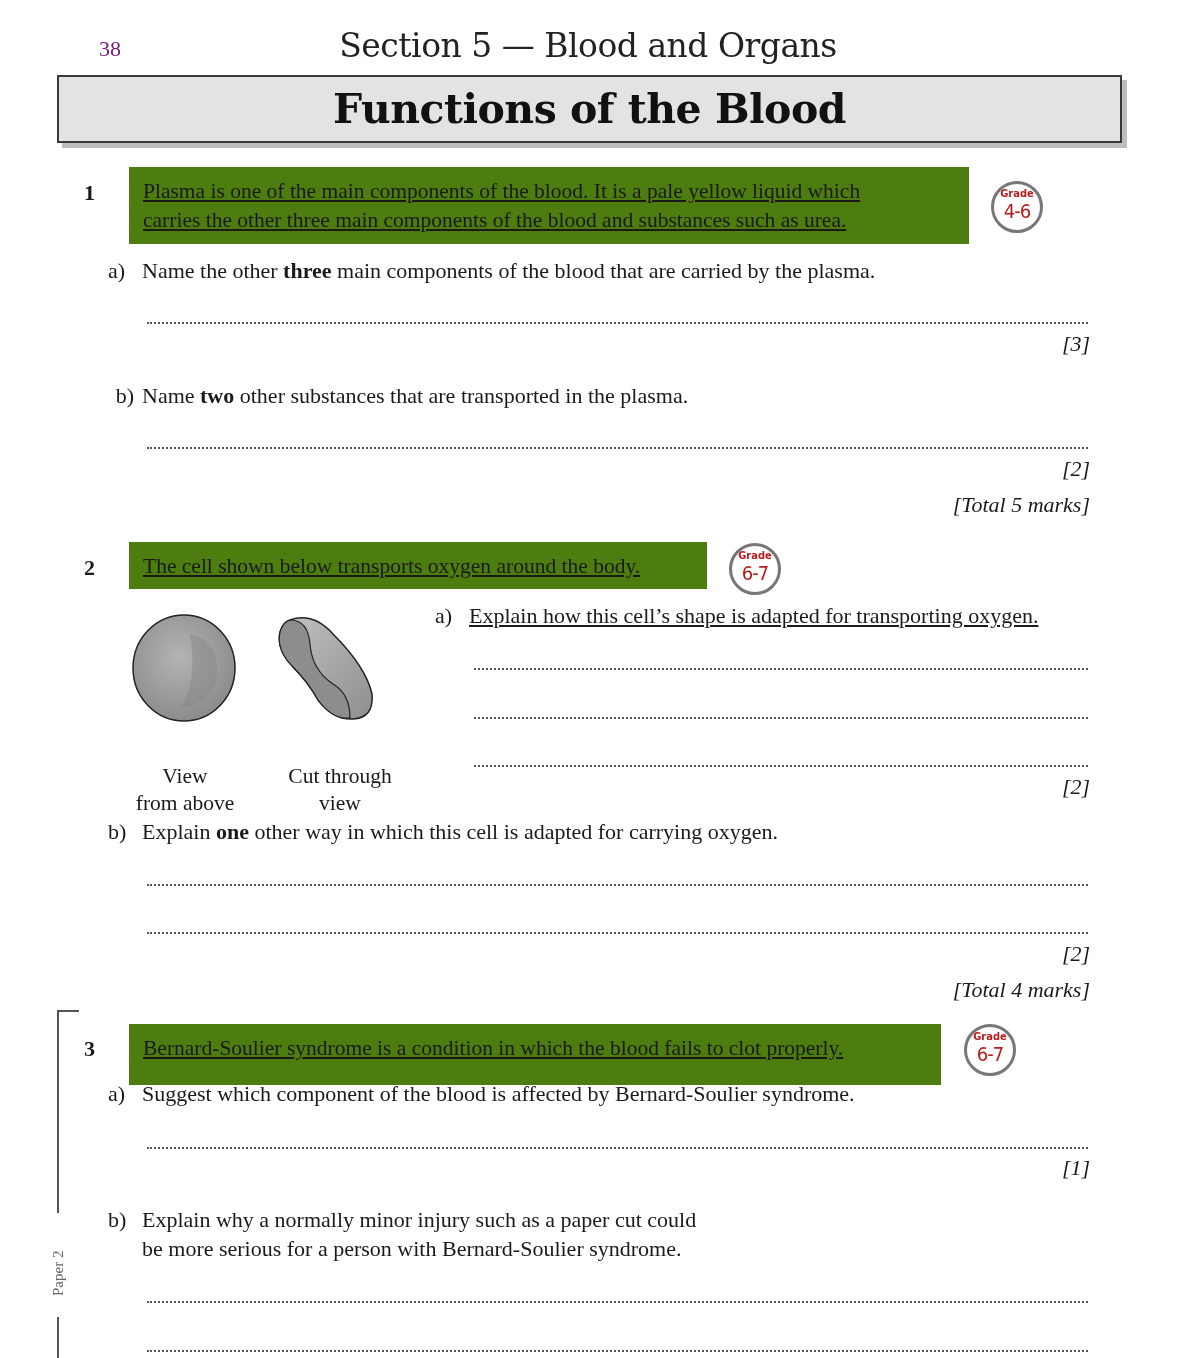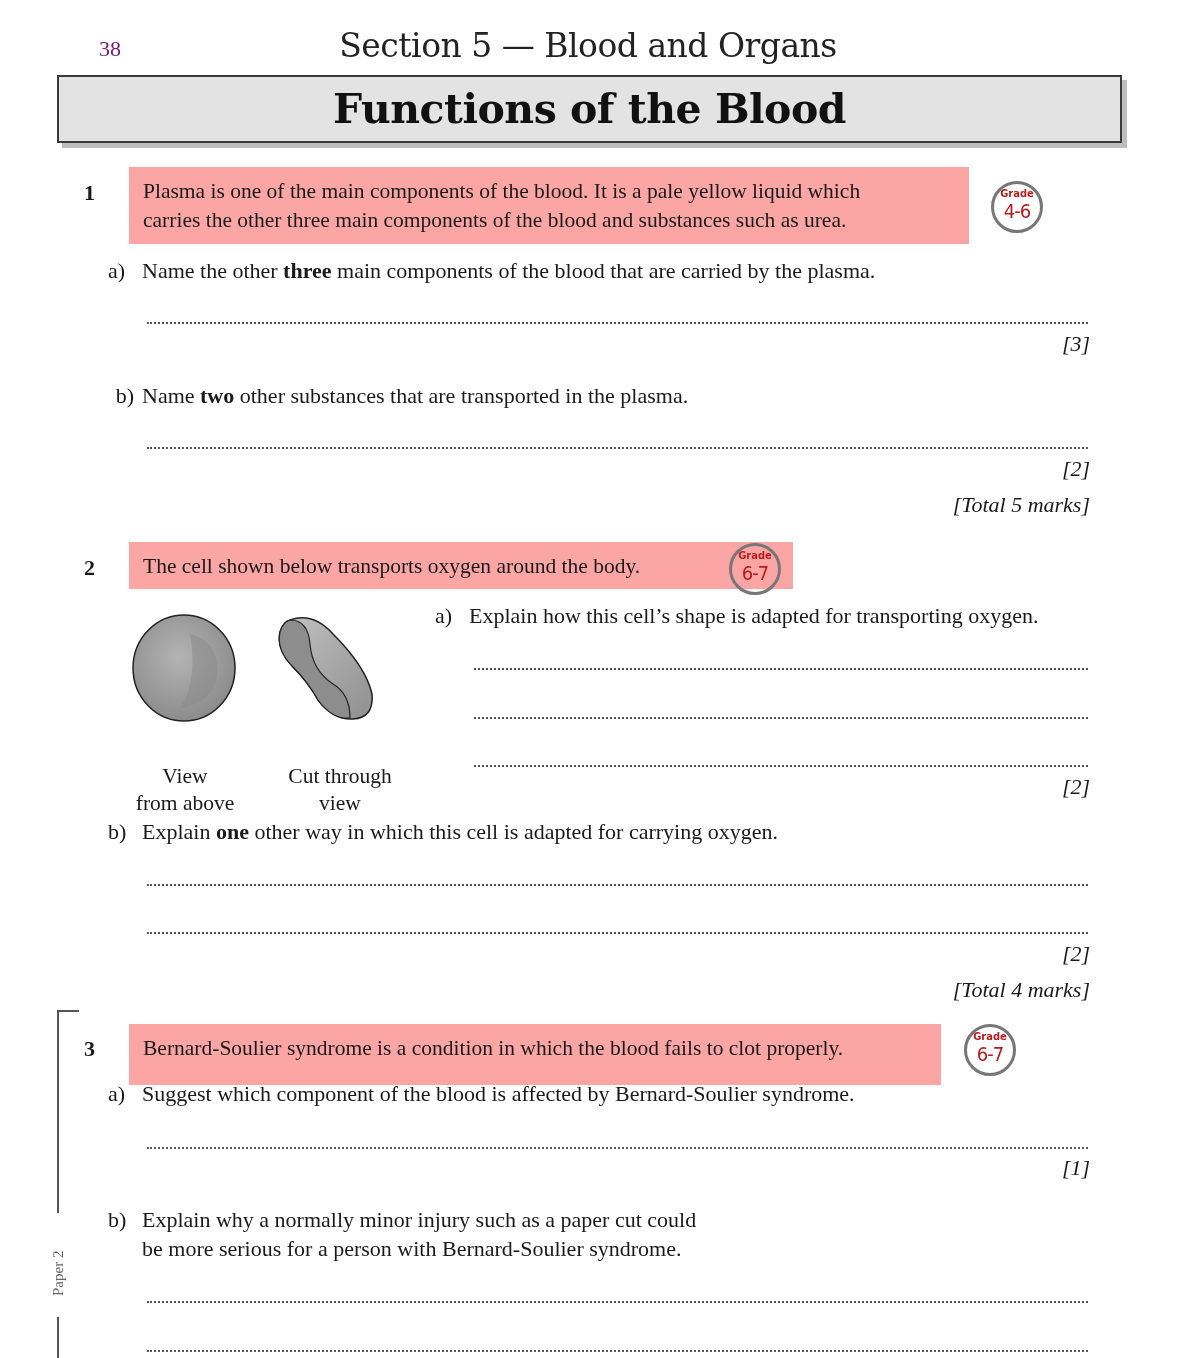--- a/index.html
+++ b/index.html
@@ -7,21 +7,21 @@
          font-family:"Liberation Serif", "DejaVu Serif", serif; color:#1a1a1a; }
   .abs { position:absolute; }
   .page-number { left:64px; top:36px; font-family:Liberation Serif, serif; font-size:22px; color:#701a75;margin-left:35px; }
   .section-title { left:0; width:1176px; top:26px; text-align:center; font-family:"DejaVu Serif", serif;
                    font-size:33px; color:#222; letter-spacing:-0.5px; }
   .title-box { left:57px; top:75px; width:1061px; height:64px; background:#e3e3e4;
                border:2px solid #3a3a3a; box-shadow:5px 5px 0 #bdbdbd; }
   .title-box .t { position:absolute; left:0; right:0; top:8px; text-align:center;
                   font-family:"DejaVu Serif", serif; font-weight:bold; font-size:41px; color:#111; letter-spacing:-0.5px; }
   .qnum { font-weight:bold; font-size:22px; }
-  .stem { background:#fca5a5; padding:10px 14px; font-size:21.5px; line-height:29px; box-sizing:border-box; }
+  .stem { background:#4d7c0f; padding:10px 14px; font-size:21.5px; line-height:29px; box-sizing:border-box;text-decoration:underline; }
   .part { font-size:22px; line-height:29px; }
   .part .lbl { display:inline-block; width:34px; }
   .part .indent { display:inline-block; padding-left:34px; }
   .dots { height:0; border-bottom:2px dotted #555; }
   .mark { font-style:italic; font-size:22px; text-align:right; }
   .grade { width:52px; height:52px; border-radius:50%; border:3px solid #777; box-sizing:border-box;
            color:#b91c1c; text-align:center; font-family:"DejaVu Sans Condensed","DejaVu Sans", sans-serif; }
   .grade .g1 { font-size:11px; font-weight:bold; margin-top:4px; line-height:12px; }
   .grade .g2 { font-size:20px; font-weight:normal; line-height:22px; letter-spacing:-1px; }
   .caption { text-align:center; font-size:21.5px; line-height:27px;margin-top:36px; }
@@ -54,21 +54,21 @@
 <div class="abs mark" style="left:990px; width:100px; top:331px;">[3]</div>
 
 <div class="abs part" style="left:108px; top:381px;text-align:center;">
   <span class="lbl">b)</span><span>Name </span><b>two</b><span> other substances that are transported in the plasma.</span>
 </div>
 <div class="abs dots" style="left:147px; top:447px; width:941px;"></div>
 <div class="abs mark" style="left:990px; width:100px; top:456px;">[2]</div>
 <div class="abs mark" style="left:840px; width:250px; top:492px;">[Total 5 marks]</div>
 
 <div class="abs qnum" style="left:84px; top:555px;">2</div>
-<div class="abs stem" style="left:129px; top:542px; width:664px; height:47px;">The cell shown below transports oxygen around the body.</div>
+<div class="abs stem" style="left:129px; top:542px; width:578px; height:47px;">The cell shown below transports oxygen around the body.</div>
 <div class="abs grade" style="left:729px; top:543px;">
   <div class="g1">Grade</div>
   <div class="g2">6-7</div>
 </div>
 
 <svg class="abs" style="left:128px; top:612px;" width="260" height="115" viewBox="0 0 260 115">
   <defs>
     <radialGradient id="rbc1" cx="45%" cy="40%" r="60%">
       <stop offset="0%" stop-color="#b4b4b4"></stop>
       <stop offset="100%" stop-color="#8c8c8c"></stop>
@@ -89,21 +89,21 @@
 </svg>
 <div class="abs caption" style="left:115px; width:140px; top:727px;">
   <div>View</div>
   <div>from above</div>
 </div>
 <div class="abs caption" style="left:270px; width:140px; top:727px;">
   <div>Cut through</div>
   <div>view</div>
 </div>
 
-<div class="abs part" style="left:435px; top:601px;">
+<div class="abs part" style="left:435px; top:601px;text-decoration:underline;">
   <span class="lbl">a)</span><span>Explain how this cell’s shape is adapted for transporting oxygen.</span>
 </div>
 <div class="abs dots" style="left:474px; top:668px; width:614px;"></div>
 <div class="abs dots" style="left:474px; top:717px; width:614px;"></div>
 <div class="abs dots" style="left:474px; top:765px; width:614px;"></div>
 <div class="abs mark" style="left:990px; width:100px; top:774px;">[2]</div>
 
 <div class="abs part" style="left:108px; top:817px;">
   <span class="lbl">b)</span><span>Explain </span><b>one</b><span> other way in which this cell is adapted for carrying oxygen.</span>
 </div>

